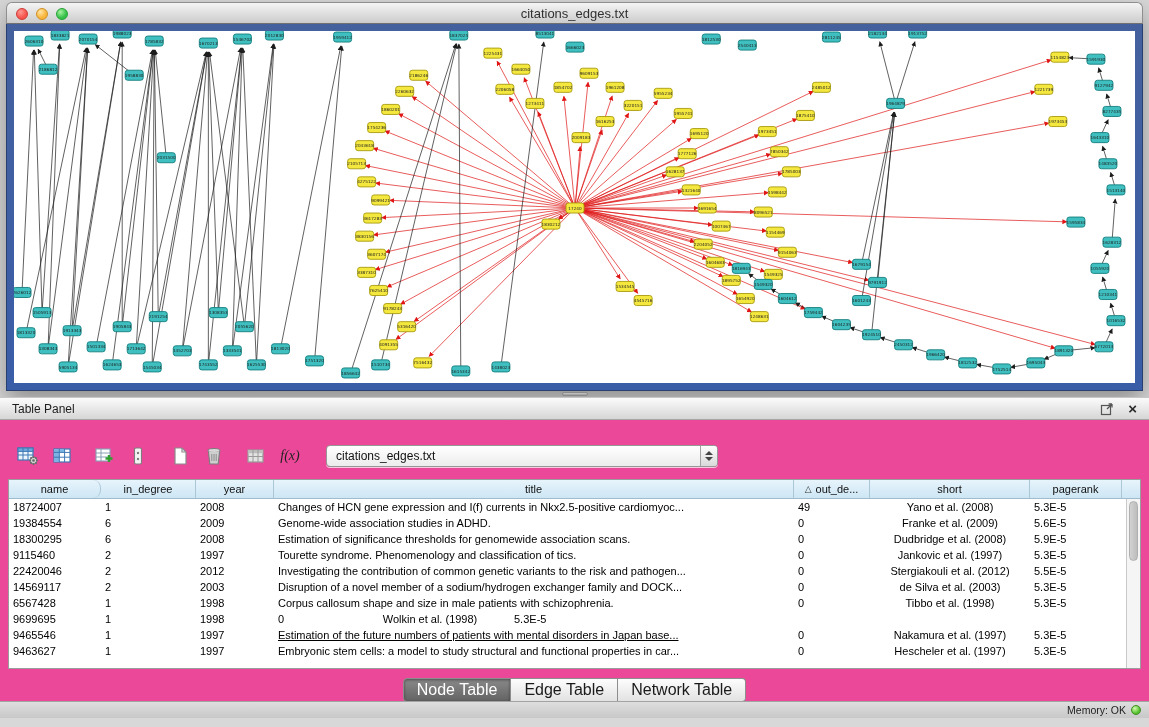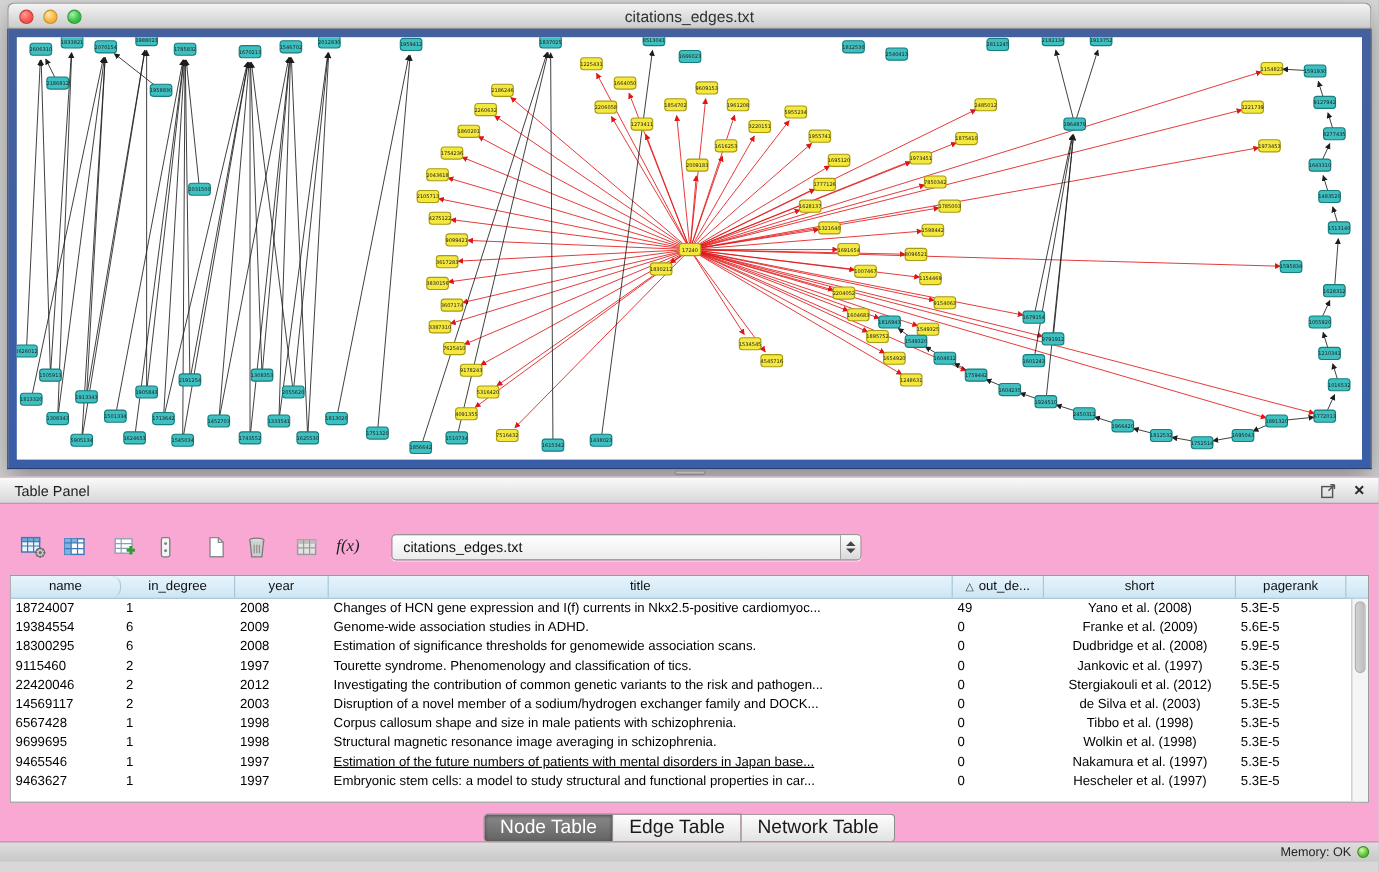--- a/index.html
+++ b/index.html
@@ -21,21 +21,21 @@
   .canvas-frame { position:absolute; top:22px; left:0; right:0; bottom:0;
     background:linear-gradient(#44619e,#3a5da8); border:1px solid #27406f; border-top:none; padding:7px; }
   .canvas-frame svg { width:100%; height:100%; background:#ffffff; display:block; }
   svg text { font-family:"DejaVu Sans",sans-serif; }
 
   
   .splitter { position:absolute; top:391px; left:0; width:100%; height:6px; display:flex; justify-content:center; align-items:center; }
   .grip { width:26px; height:4px; border-radius:2px; background:linear-gradient(#c9c9c9,#9a9a9a); border:1px solid #8b8b8b; }
 
   
-  .table-panel { position:absolute; top:397px; left:0; right:0; bottom:17px; background:#f9a8d4; }
+  .table-panel { position:absolute; top:397px; left:0; right:0; bottom:17px; background:#ec4899; }
   .panel-header { height:23px; background:linear-gradient(#fbfbfb,#d6d6d6);
     border-top:1px solid #c6c6c6; border-bottom:1px solid #a6a6a6;
     display:flex; align-items:center; padding:0 12px; font-size:12px; color:#1d1d1d; }
   .panel-actions { margin-left:auto; display:flex; align-items:center; gap:14px; }
   .float-btn { width:14px; height:14px; display:inline-flex; cursor:default; }
   .close-btn { font-size:15px; font-weight:bold; color:#2c2c2c; line-height:14px; cursor:default; }
 
   .panel-body { position:absolute; top:24px; left:0; right:0; bottom:0; padding:0 8px; }
   .toolbar { margin-top:22px; display:flex; align-items:center; gap:6px; padding-left:6px; }
   .tool-btn { width:28px; height:26px; display:flex; align-items:center; justify-content:center; background:transparent; border:none; }
@@ -926,21 +926,20 @@
               <div class="td" style="width: 78px;">1998</div>
               <div class="td" style="width: 520px;">Corpus callosum shape and size in male patients with schizophrenia.</div>
               <div class="td" style="width: 76px;">0</div>
               <div class="td center" style="width: 160px;">Tibbo et al. (1998)</div>
               <div class="td" style="width: 92px;">5.3E-5</div>
             </div>
             <div class="tr">
               <div class="td" style="width: 92px;">9699695</div>
               <div class="td" style="width: 95px;">1</div>
               <div class="td" style="width: 78px;">1998</div>
-              <div class="td" style="width: 520px;">Structural magnetic resonance image averaging in schizophrenia.</div>
               <div class="td" style="width: 76px;">0</div>
               <div class="td center" style="width: 160px;">Wolkin et al. (1998)</div>
               <div class="td" style="width: 92px;">5.3E-5</div>
             </div>
             <div class="tr">
               <div class="td" style="width: 92px;">9465546</div>
               <div class="td" style="width: 95px;">1</div>
               <div class="td" style="width: 78px;">1997</div>
               <div class="td" style="width: 520px; text-decoration: underline;">Estimation of the future numbers of patients with mental disorders in Japan base...</div>
               <div class="td" style="width: 76px;">0</div>

